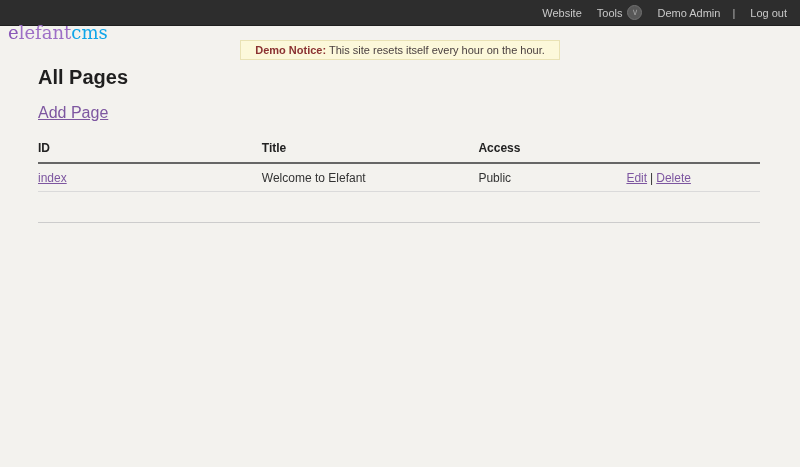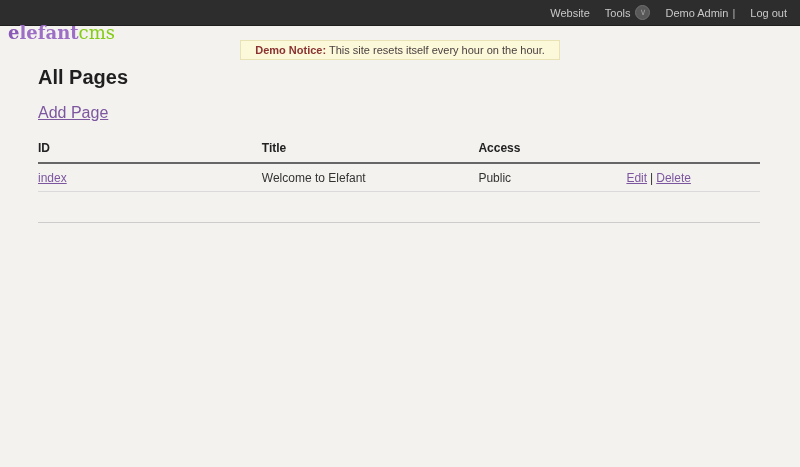--- a/index.html
+++ b/index.html
@@ -13,34 +13,34 @@
 
   
   .topbar {
     height: 26px;
     background: #2d2d2d;
     border-bottom: 1px solid #1f1f1f;
     display: flex; align-items: center; justify-content: space-between;
     padding: 0 13px 0 8px;
   }
   .logo { font-family: "DejaVu Serif", serif; font-size: 18px; line-height: 26px; letter-spacing: 0px; }
-  .logo-brand { color: #9d6ec6; font-weight: bold; display: inline-block; margin-top: 40px; }
+  .logo-brand { color: #9d6ec6; font-weight: normal; display: inline-block; margin-top: 40px; }
   .logo-brand::first-letter { color: #8a58b8; }
-  .logo-suffix { color: #84cc16; }
+  .logo-suffix { color: #0ea5e9; }
   .nav { display: flex; align-items: center; gap: 15px; font-size: 11px; }
   .nav a, .nav .nav-text { color: #c9c9c9; text-decoration: none; }
   .tools-group { display: flex; align-items: center; cursor: pointer; }
   .badge {
     width: 15px; height: 15px; border-radius: 50%;
     background: #585858; border: 1px solid #707070;
     color: #9d9d9d; font-size: 9px; line-height: 13px;
     display: flex; align-items: center; justify-content: center;
     margin-left: 5px;
   }
-  .user-group { display: flex; align-items: center; gap: 4px; }
+  .user-group { display: flex; align-items: center; gap: 12px; }
   .pipe { color: #b5b5b5; }
 
   
   .notice {
     margin: 14px auto 0;
     width: 320px;
     background: #fcf8da;
     border: 1px solid #e9e2b4;
     padding: 3px 0;
     text-align: center;

